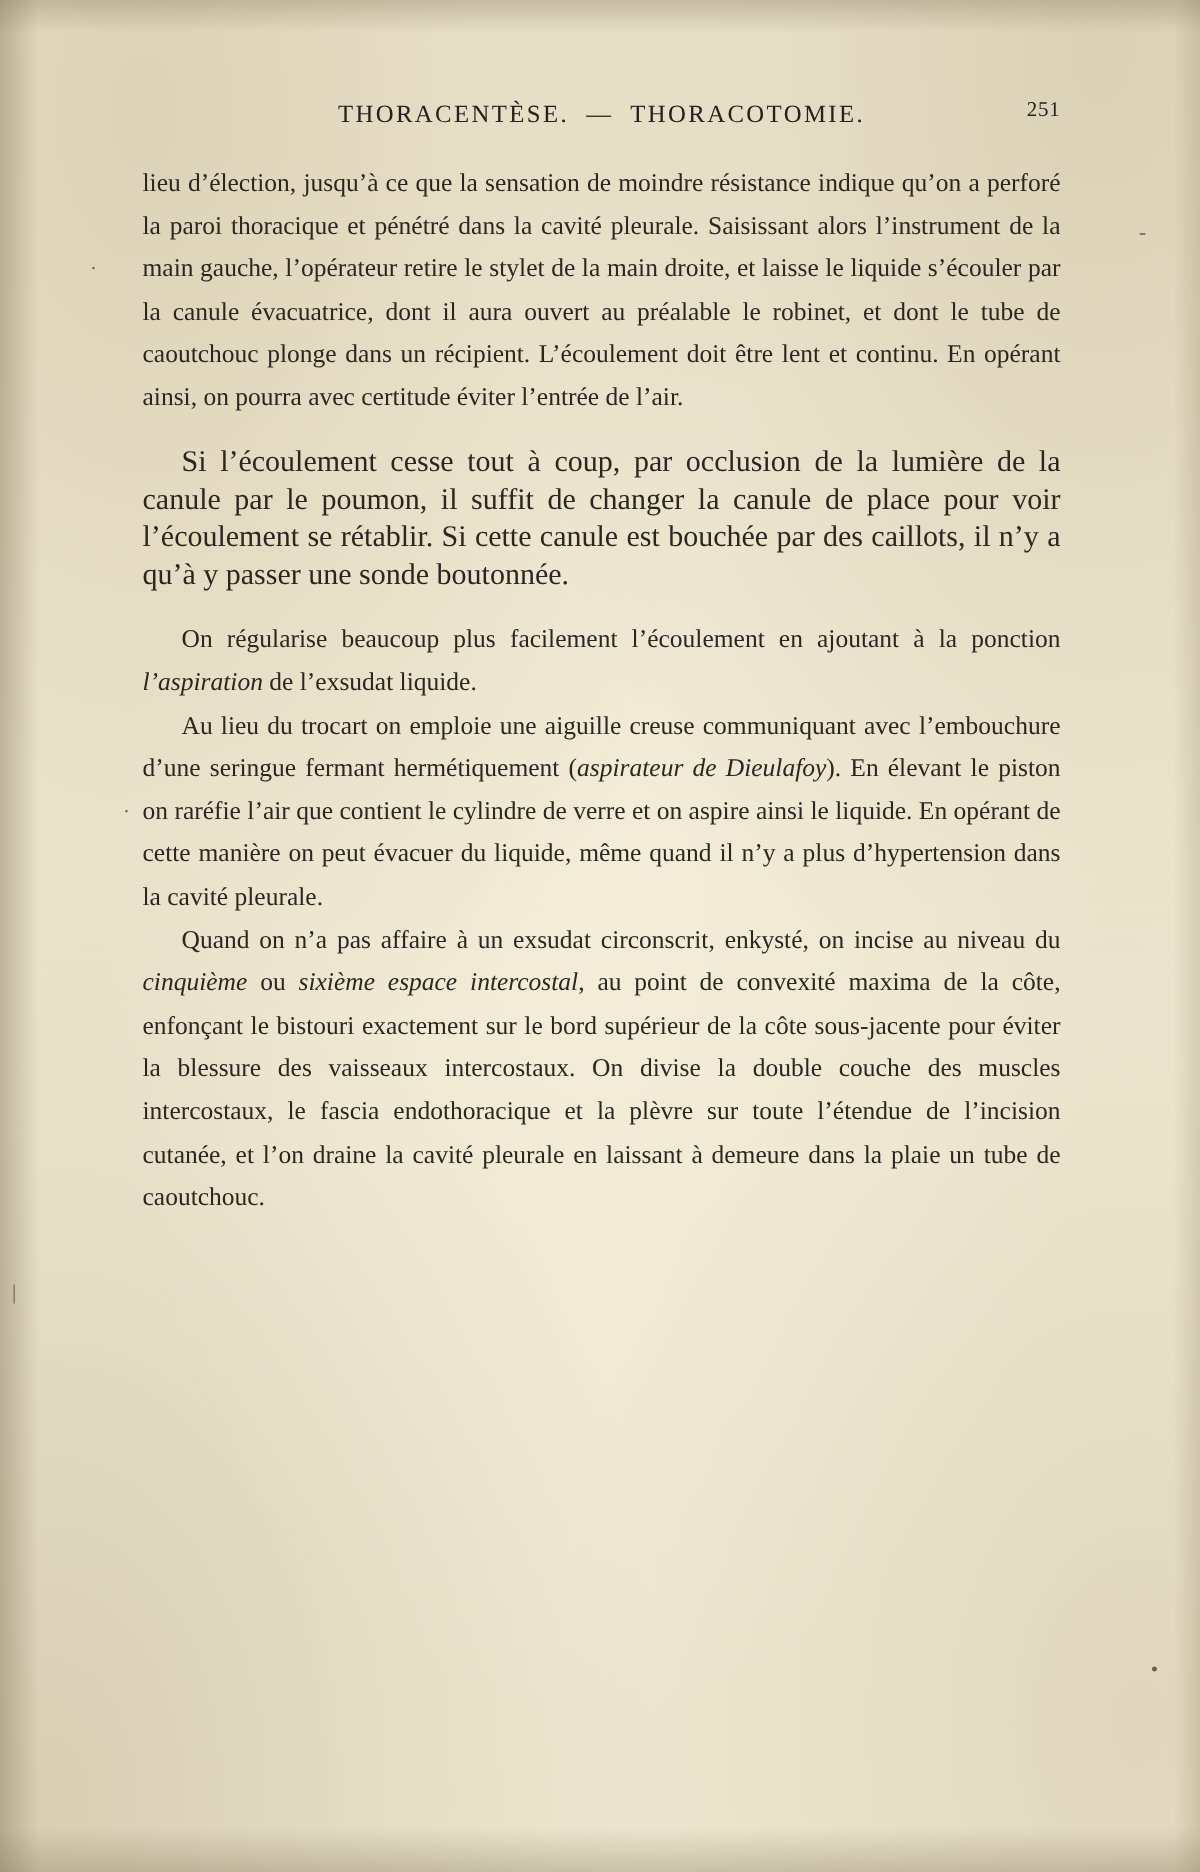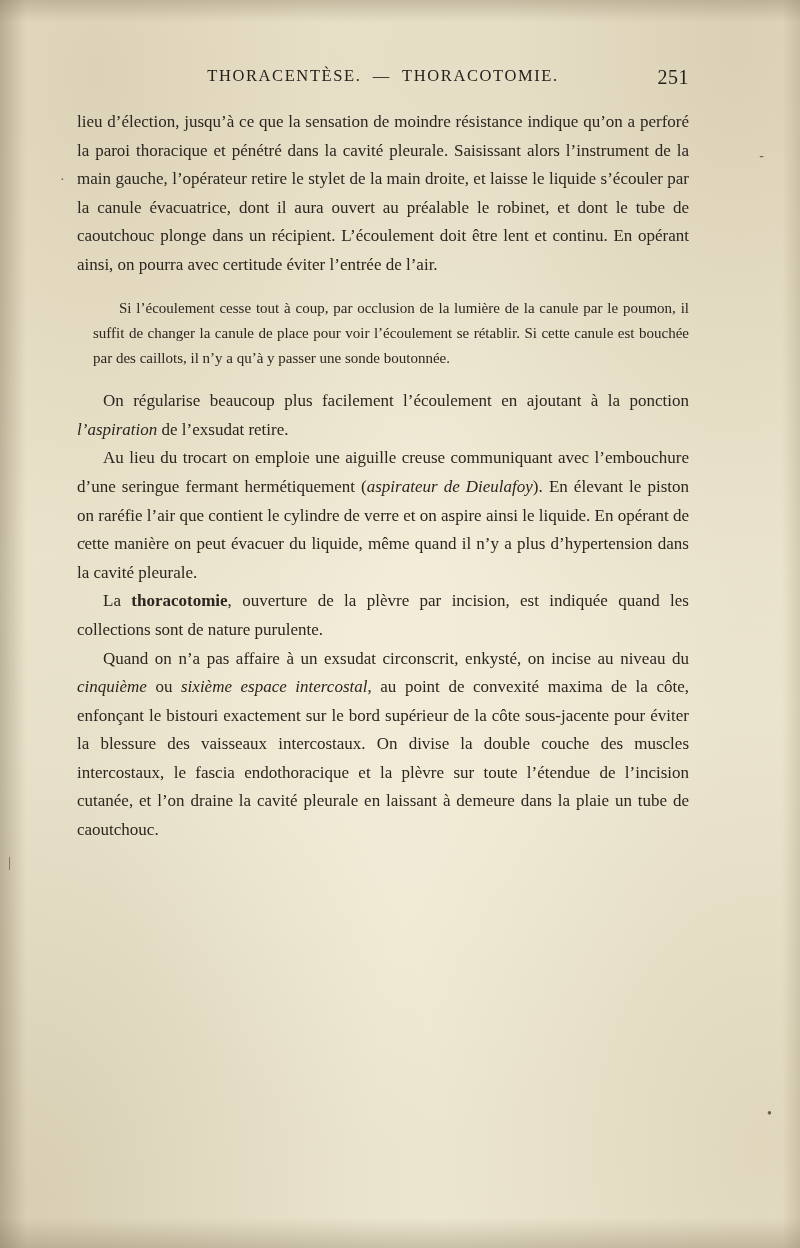--- a/index.html
+++ b/index.html
@@ -47,21 +47,21 @@
   }
   .edge-bottom {
     position: absolute;
     left: 0; right: 0; bottom: 0; height: 30px;
     background: linear-gradient(to top, rgba(120,106,78,0.30), rgba(120,106,78,0.0));
     pointer-events: none;
   }
 
   .page {
     position: absolute;
-    left: 77px;
+    left: 95px;
     top: 0;
     width: 612px;
     height: 1248px;
   }
 
   .running-head {
     display: flex;
     align-items: baseline;
     justify-content: center;
     position: relative;
@@ -71,21 +71,21 @@
   .running-head .rh-text {
     font-size: 16.5px;
     letter-spacing: 1.6px;
     color: #25211c;
     white-space: pre;
   }
   .running-head .page-number {
     position: absolute;
     right: 0;
     top: 0;
-    font-size: 20px;
+    font-size: 14px;
     letter-spacing: 0.5px;
     color: #25211c;
   }
 
   .body-text {
     margin-top: 20px;
   }
 
   p {
     margin: 0;
@@ -96,24 +96,23 @@
 
   p.main {
     font-size: 17px;
     line-height: 28.6px;
     text-indent: 0;
   }
   p.indent {
     text-indent: 26px;
   }
   p.small {
-    font-size: 15px;
+    font-size: 20px;
     line-height: 25.2px;
     text-indent: 26px;
-    margin-left: 16px;
   }
   .gap-md { height: 16px; }
 
   i, .ital { font-style: italic; }
 
   .margin-mark {
     position: absolute;
     color: #6b6050;
     font-size: 14px;
     pointer-events: none;
@@ -144,19 +143,18 @@
   <div class="running-head">
     <span class="rh-text">THORACENTÈSE.  —  THORACOTOMIE.</span>
     <span class="page-number">251</span>
   </div>
 
   <div class="body-text">
     <p class="main">lieu d’élection, jusqu’à ce que la sensation de moindre résistance indique qu’on a perforé la paroi thoracique et pénétré dans la cavité pleurale. Saisissant alors l’instrument de la main gauche, l’opérateur retire le stylet de la main droite, et laisse le liquide s’écouler par la canule évacuatrice, dont il aura ouvert au préalable le robinet, et dont le tube de caoutchouc plonge dans un récipient. L’écoulement doit être lent et continu. En opérant ainsi, on pourra avec certitude éviter l’entrée de l’air.</p>
     <div class="gap-md"></div>
     <p class="small">Si l’écoulement cesse tout à coup, par occlusion de la lumière de la canule par le poumon, il suffit de changer la canule de place pour voir l’écoulement se rétablir. Si cette canule est bouchée par des caillots, il n’y a qu’à y passer une sonde boutonnée.</p>
     <div class="gap-md"></div>
-    <p class="main indent"><span>On régularise beaucoup plus facilement l’écoulement en ajoutant à la ponction </span><i>l’aspiration</i><span> de l’exsudat retire.</span></p>
+    <p class="main indent"><span>On régularise beaucoup plus facilement l’écoulement en ajoutant à la ponction </span><i>l’aspiration</i><span> de l’exsudat liquide.</span></p>
     <p class="main indent"><span>Au lieu du trocart on emploie une aiguille creuse communiquant avec l’embouchure d’une seringue fermant hermétiquement (</span><i>aspirateur de Dieulafoy</i><span>). En élevant le piston on raréfie l’air que contient le cylindre de verre et on aspire ainsi le liquide. En opérant de cette manière on peut évacuer du liquide, même quand il n’y a plus d’hypertension dans la cavité pleurale.</span></p>
-    <p class="main indent"><span>La </span><b>thoracotomie</b><span>, ouverture de la plèvre par incision, est indiquée quand les collections sont de nature purulente.</span></p>
     <p class="main indent"><span>Quand on n’a pas affaire à un exsudat circonscrit, enkysté, on incise au niveau du </span><i>cinquième</i><span> ou </span><i>sixième espace intercostal</i><span>, au point de convexité maxima de la côte, enfonçant le bistouri exactement sur le bord supérieur de la côte sous-jacente pour éviter la blessure des vaisseaux intercostaux. On divise la double couche des muscles intercostaux, le fascia endothoracique et la plèvre sur toute l’étendue de l’incision cutanée, et l’on draine la cavité pleurale en laissant à demeure dans la plaie un tube de caoutchouc.</span></p>
   </div>
 
 </div>
 
 </body></html>

